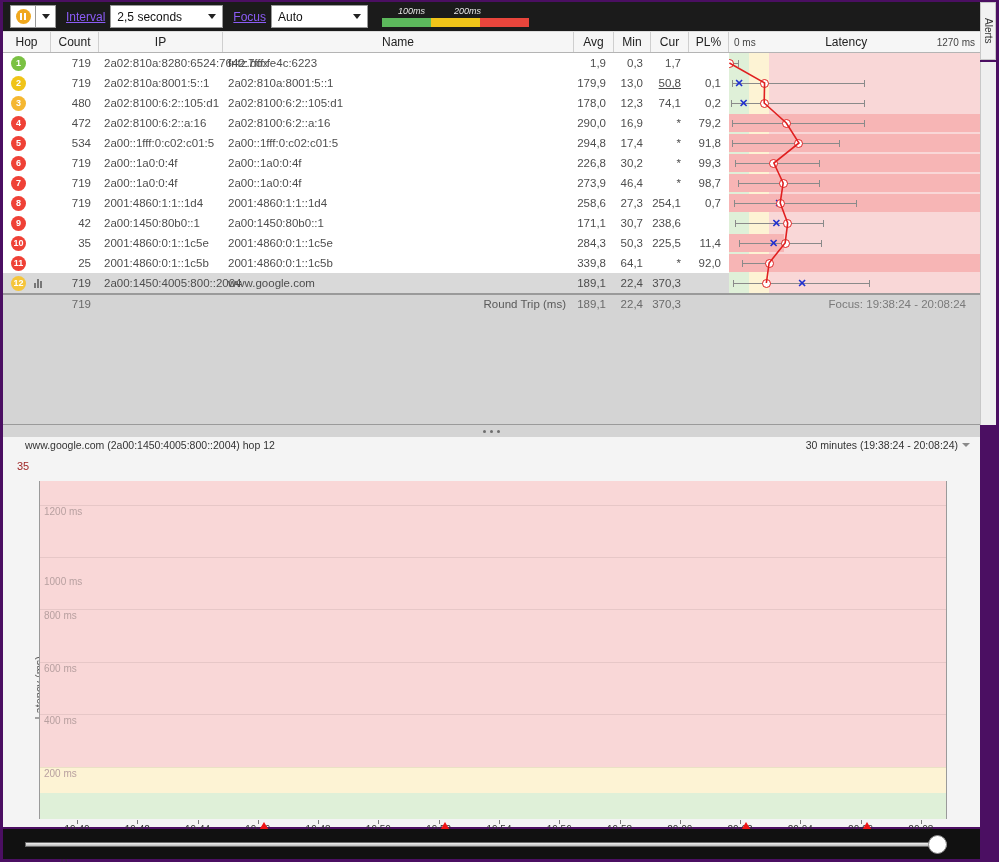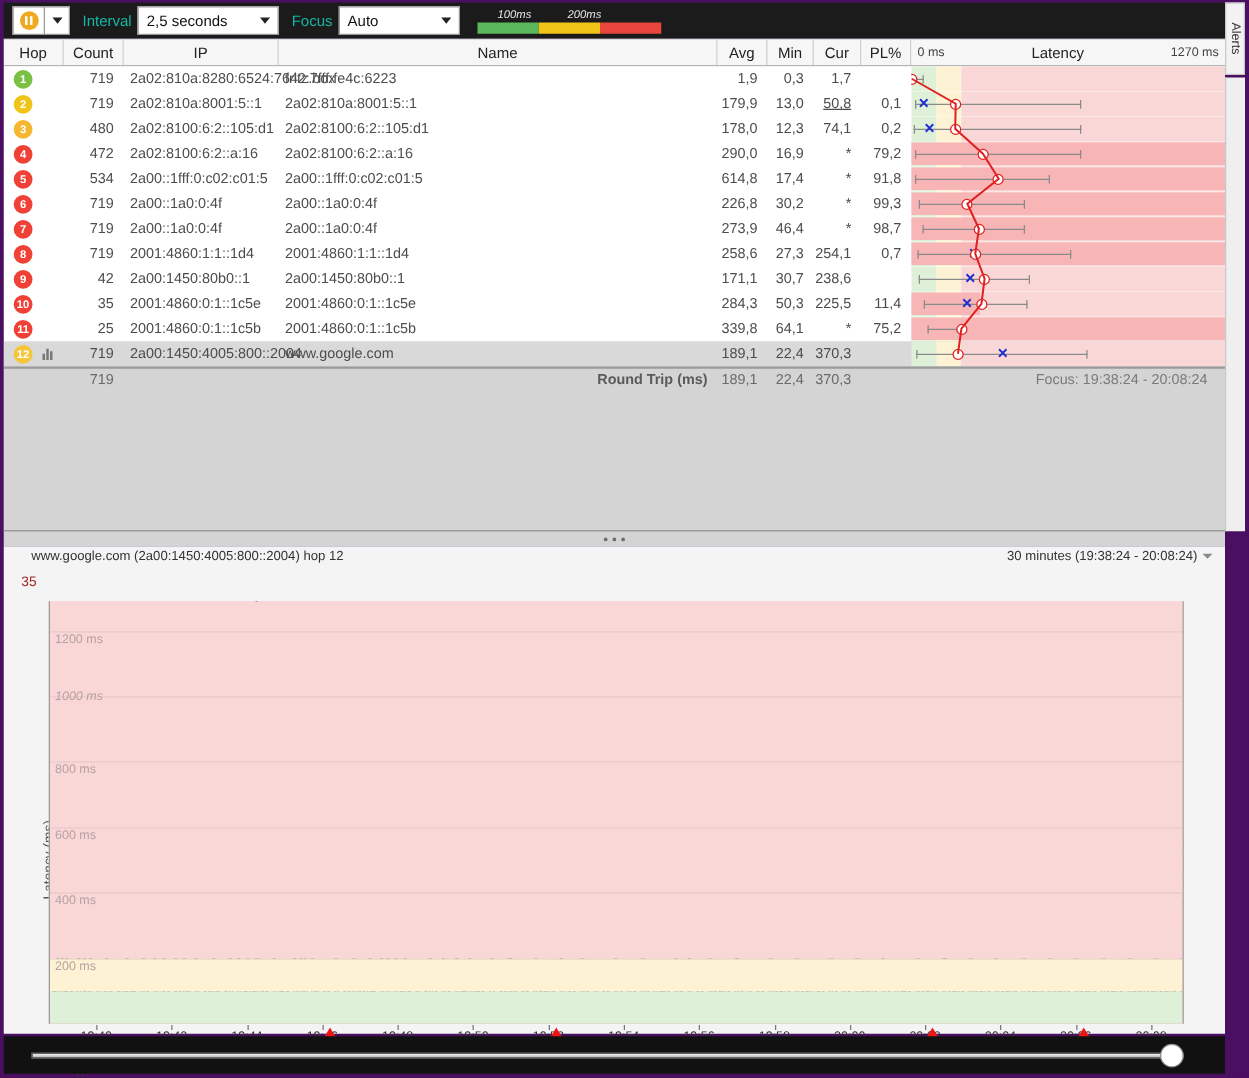--- a/index.html
+++ b/index.html
@@ -47,21 +47,21 @@
     display: block; width: 2px; height: 7px; background: #fff; margin: 0 1px;
   }
   #pause-drop {
     width: 20px; height: 23px; background: #ffffff; border: 1px solid #9a9a9a;
     border-left: none;
     display: flex; align-items: center; justify-content: center;
   }
   .caret { width: 0; height: 0; border-left: 4px solid transparent;
     border-right: 4px solid transparent; border-top: 5px solid #222; }
 
-  .tb-label { color: #14b8a6; font-size: 12px; margin-left: 10px; margin-right: 5px; }
+  .tb-label { color: #8b5cf6; font-size: 12px; margin-left: 10px; margin-right: 5px; text-decoration: underline; }
   .tb-select {
     height: 23px; background: #fff; border: 1px solid #9a9a9a;
     display: flex; align-items: center; justify-content: space-between;
     padding: 0 6px; font-size: 12px; color: #111;
   }
   #interval-select { width: 113px; }
   #focus-select { width: 97px; }
 
   #legend-wrap { margin-left: 14px; width: 147px; font-style: italic; }
   #legend-labels { display: flex; font-size: 9px; color: #e6e6e6; height: 11px; position: relative; }
@@ -142,21 +142,21 @@
     line-height: 10px; text-align: center;
   }
   #lat-svg { position: absolute; left: 0; top: 0; pointer-events: none; }
 
   
   #summary-row {
     height: 20px; display: flex; align-items: stretch; font-size: 11.5px;
     color: #6a6a6a; background: #d4d4d4;
     border-top: 2px solid #9a9a9a;
   }
-  #summary-row .lbl { font-weight: bold; color: #5a5a5a; }
+  #summary-row .lbl { font-weight: normal; color: #5a5a5a; }
   #focus-txt { color: #7a7a7a; }
 
   #table-filler { background: #d4d4d4; height: 100%; }
 
   
   #splitter {
     position: absolute; left: 3px; top: 425px; width: 977px; height: 12px;
     background: #d4d4d4;
     display: flex; align-items: center; justify-content: center; gap: 4px;
   }
@@ -382,21 +382,21 @@
             <div class="dot" style="left: 57.315px;"></div>
           </div>
         </div>
         <div class="row">
           <div class="c" style="width: 48px;">
             <span class="hop-badge" style="background: rgb(239, 65, 54);">5</span>
           </div>
           <div class="c num" style="width: 48px;">534</div>
           <div class="c txt" style="width: 124px;">2a00::1fff:0:c02:c01:5</div>
           <div class="c txt" style="width: 351px;">2a00::1fff:0:c02:c01:5</div>
-          <div class="c num" style="width: 40px;">614,8</div>
+          <div class="c num" style="width: 40px;">294,8</div>
           <div class="c num" style="width: 37px;">17,4</div>
           <div class="c num" style="width: 38px;">*</div>
           <div class="c num" style="width: 40px;">91,8</div>
           <div class="c latcell" style="width: 251px;">
             <div class="bg-band" style="left: 0px; width: 19.7638px; background: rgb(223, 240, 216);"></div>
             <div class="bg-band" style="left: 19.7638px; width: 19.7638px; background: rgb(253, 243, 212);"></div>
             <div class="bg-band" style="left: 39.5276px; width: 211.472px; background: rgb(249, 215, 215);"></div>
             <div class="row-hl" style="left: 0px; width: 251px;"></div>
             <div class="whisker" style="left: 3.35984px; width: 107.317px;"></div>
             <div class="dot" style="left: 69.9638px;"></div>
@@ -507,21 +507,21 @@
         <div class="row">
           <div class="c" style="width: 48px;">
             <span class="hop-badge" style="background: rgb(239, 65, 54);">11</span>
           </div>
           <div class="c num" style="width: 48px;">25</div>
           <div class="c txt" style="width: 124px;">2001:4860:0:1::1c5b</div>
           <div class="c txt" style="width: 351px;">2001:4860:0:1::1c5b</div>
           <div class="c num" style="width: 40px;">339,8</div>
           <div class="c num" style="width: 37px;">64,1</div>
           <div class="c num" style="width: 38px;">*</div>
-          <div class="c num" style="width: 40px;">75,2</div>
+          <div class="c num" style="width: 40px;">92,0</div>
           <div class="c latcell" style="width: 251px;">
             <div class="bg-band" style="left: 0px; width: 19.7638px; background: rgb(223, 240, 216);"></div>
             <div class="bg-band" style="left: 19.7638px; width: 19.7638px; background: rgb(253, 243, 212);"></div>
             <div class="bg-band" style="left: 39.5276px; width: 211.472px; background: rgb(249, 215, 215);"></div>
             <div class="row-hl" style="left: 0px; width: 251px;"></div>
             <div class="whisker" style="left: 12.6488px; width: 28.8551px;"></div>
             <div class="dot" style="left: 40.1205px;"></div>
           </div>
         </div>
         <div class="row selected">
@@ -599,21 +599,21 @@
       <div id="plot-inner">
         <div id="zones">
             <div class="zone" style="top: 311.798px; height: 26.2016px; background: rgb(223, 240, 216);"></div>
             <div class="zone" style="top: 285.597px; height: 26.2016px; background: rgb(253, 243, 212);"></div>
             <div class="zone" style="top: 0px; height: 285.597px; background: rgb(249, 215, 215);"></div>
           </div>
         <div id="grid">
             <div class="gridline" style="top: 23.5814px;"></div>
             <div class="gridlabel" style="top: 24.5814px;">1200 ms</div>
             <div class="gridline" style="top: 75.9845px;"></div>
-            <div class="gridlabel" style="top: 71px; font-style: italic;">1000 ms</div>
+            <div class="gridlabel" style="top: 95px;">1000 ms</div>
             <div class="gridline" style="top: 128.388px;"></div>
             <div class="gridlabel" style="top: 129.388px;">800 ms</div>
             <div class="gridline" style="top: 180.791px;"></div>
             <div class="gridlabel" style="top: 181.791px;">600 ms</div>
             <div class="gridline" style="top: 233.194px;"></div>
             <div class="gridlabel" style="top: 234.194px;">400 ms</div>
             <div class="gridline" style="top: 285.597px;"></div>
             <div class="gridlabel" style="top: 286.597px;">200 ms</div>
           </div>
         <svg id="series-svg" width="906" height="338">

